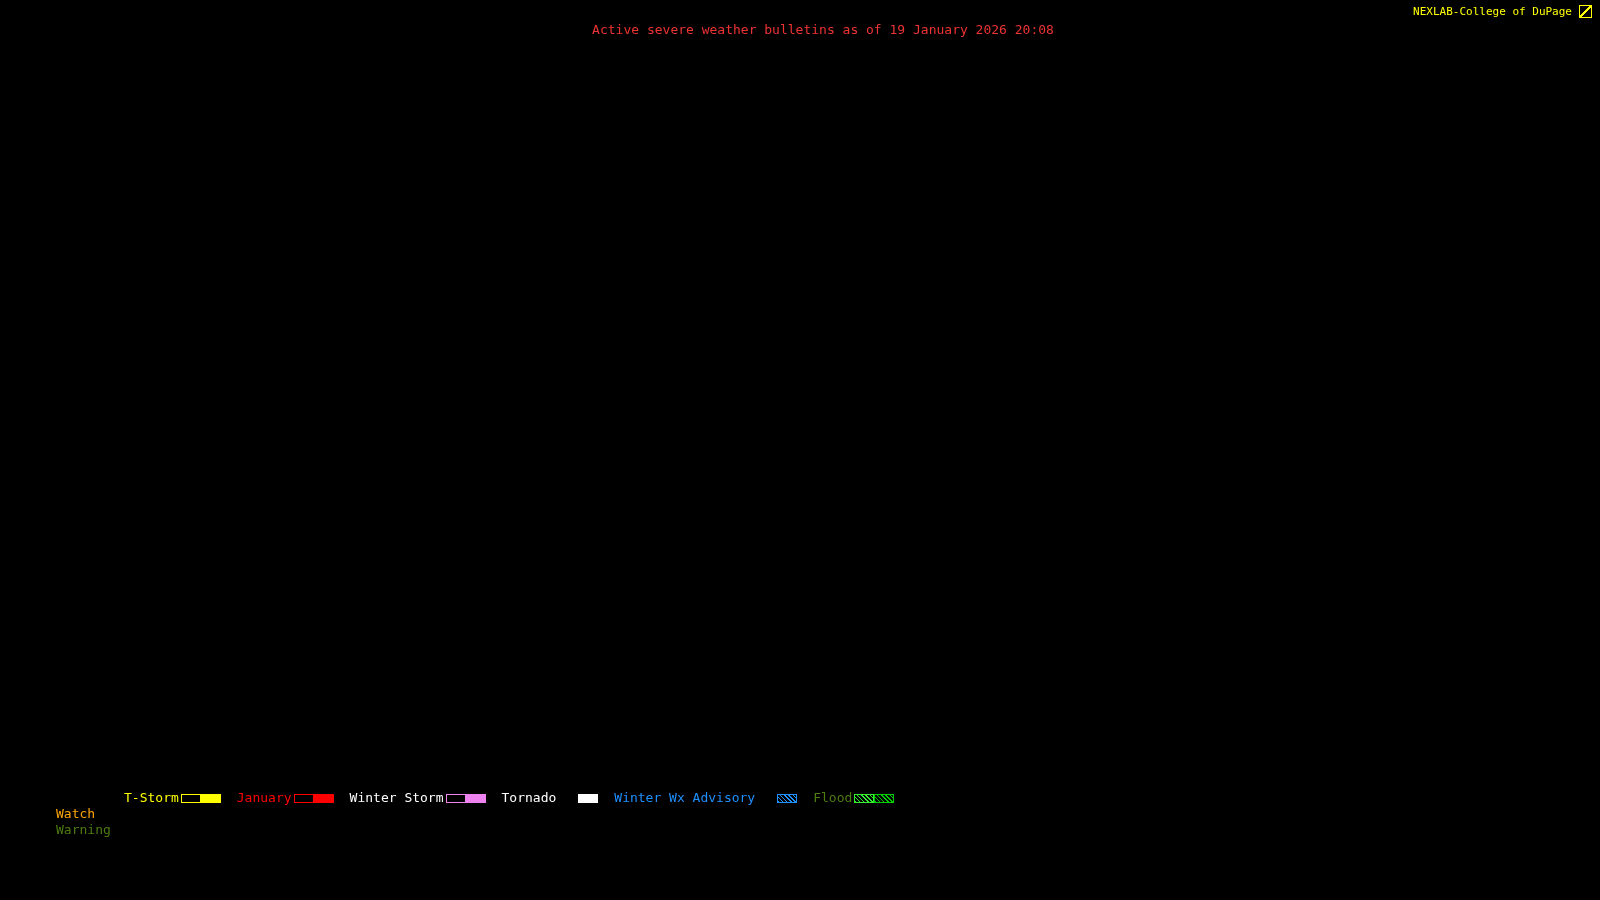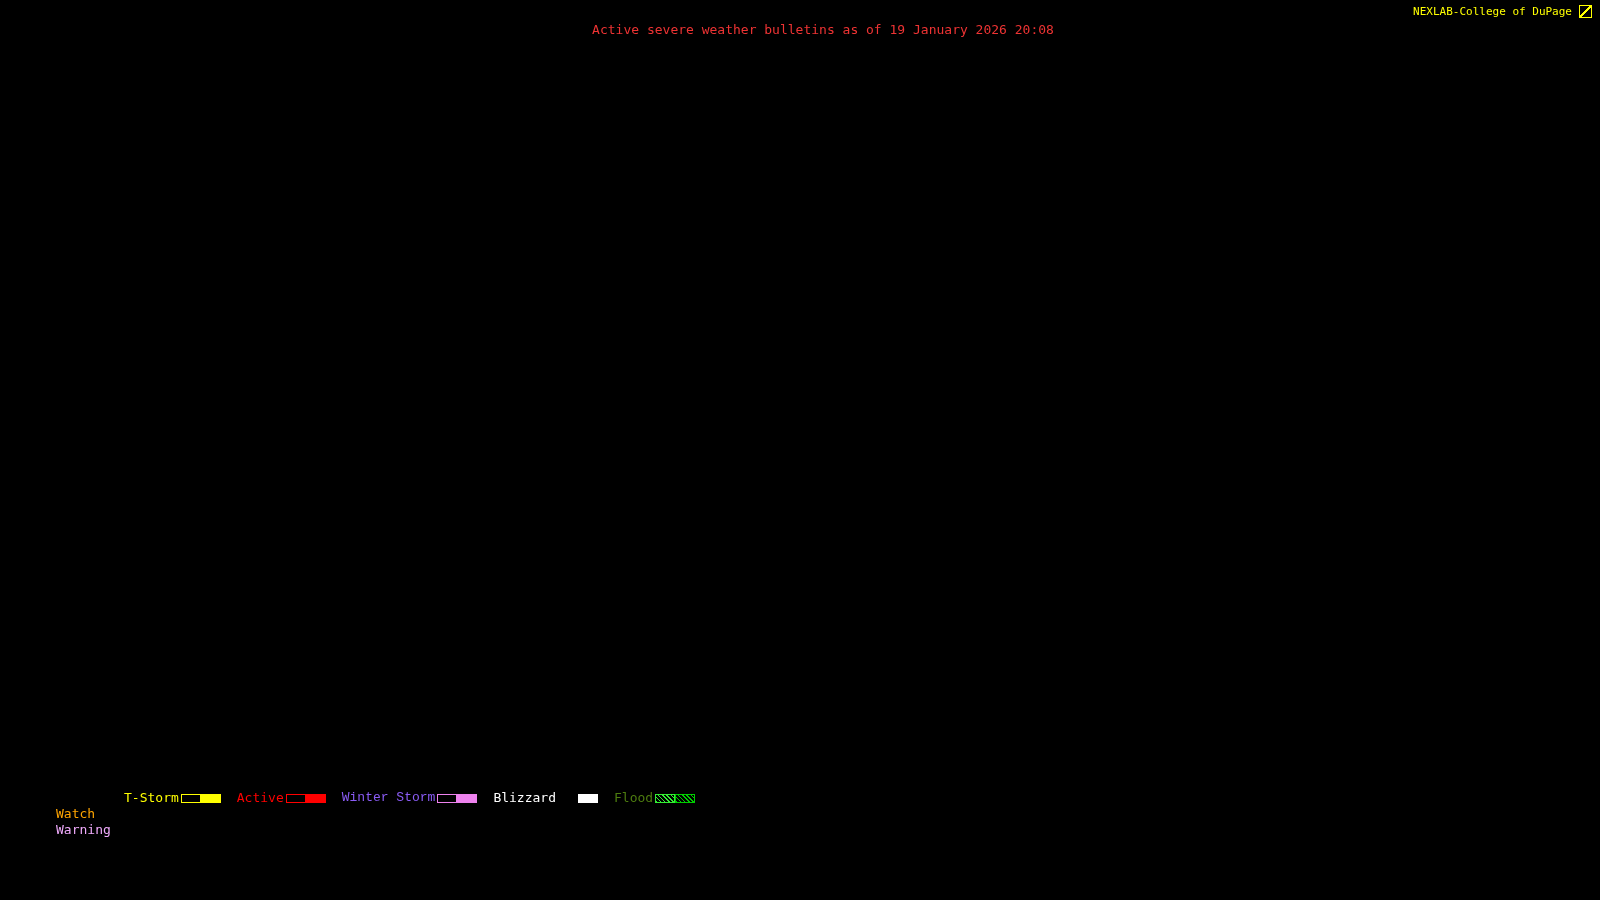--- a/index.html
+++ b/index.html
@@ -107,57 +107,66 @@
 <div class="page-title" style="color: rgb(238, 51, 51);">Active severe weather bulletins as of 19 January 2026 20:08</div>
 
 <div class="brand" style="color: rgb(255, 255, 0);">NEXLAB-College of DuPage</div>
 
 <span class="brand-icon"></span>
 
 <div class="legend">
   <div class="legend-rowlabels">
     <div class="spacer"></div>
     <div class="row" id="watch-label" style="color: rgb(255, 165, 0);">Watch</div>
-    <div class="row" id="warning-label" style="color: #f0abfc;">Warning</div>
+    <div class="row" id="warning-label" style="color: #4d7c0f;">Warning</div>
   </div>
   <div id="legend-cols" style="display:flex;">
       <div class="legend-col">
         <div class="legend-hdr" style="color: rgb(255, 255, 0);">T-Storm</div>
         <div class="legend-cell">
           <span class="swatch swatch-outline" style="border-color: rgb(255, 255, 0);"></span>
         </div>
         <div class="legend-cell">
           <span class="swatch swatch-fill" style="background: rgb(255, 255, 0);"></span>
         </div>
       </div>
       <div class="legend-col">
-        <div class="legend-hdr" style="color: rgb(255, 0, 0);">Active</div>
+        <div class="legend-hdr" style="color: rgb(255, 0, 0);">January</div>
         <div class="legend-cell">
           <span class="swatch swatch-outline" style="border-color: rgb(255, 0, 0);"></span>
         </div>
         <div class="legend-cell">
           <span class="swatch swatch-fill" style="background: rgb(255, 0, 0);"></span>
         </div>
       </div>
       <div class="legend-col">
-        <div class="legend-hdr" style="color: #8b5cf6; font-family: Liberation Mono, monospace;">Winter Storm</div>
+        <div class="legend-hdr" style="color: #ffffff;">Winter Storm</div>
         <div class="legend-cell">
           <span class="swatch swatch-outline" style="border-color: rgb(238, 130, 238);"></span>
         </div>
         <div class="legend-cell">
           <span class="swatch swatch-fill" style="background: rgb(238, 130, 238);"></span>
         </div>
       </div>
       <div class="legend-col">
-        <div class="legend-hdr" style="color: rgb(255, 255, 255);">Blizzard</div>
+        <div class="legend-hdr" style="color: rgb(255, 255, 255);">Tornado</div>
         <div class="legend-cell">
           <span class="swatch swatch-none"></span>
         </div>
         <div class="legend-cell">
           <span class="swatch swatch-fill" style="background: rgb(255, 255, 255);"></span>
+        </div>
+      </div>
+      <div class="legend-col">
+        <div class="legend-hdr" style="color: rgb(30, 144, 255);">Winter Wx Advisory</div>
+        <div class="legend-cell">
+          <span class="swatch swatch-none"></span>
+        </div>
+        <div class="legend-cell">
+          <span class="swatch swatch-hatch" style="border-color: rgb(30, 144, 255); background-image: repeating-linear-gradient(45deg, rgb(30, 144, 255) 0px, rgb(30, 144, 255) 1px, transparent 1px, transparent 3px);"></span>
         </div>
       </div>
       <div class="legend-col">
         <div class="legend-hdr" style="color: #4d7c0f;">Flood</div>
         <div class="legend-cell">
           <span class="swatch swatch-hatch" style="border-color: rgb(51, 238, 51); background-image: repeating-linear-gradient(45deg, rgb(51, 238, 51) 0px, rgb(51, 238, 51) 1px, transparent 1px, transparent 3px);"></span>
         </div>
         <div class="legend-cell">
           <span class="swatch swatch-hatch" style="border-color: rgb(0, 204, 0); background-image: repeating-linear-gradient(45deg, rgb(0, 204, 0) 0px, rgb(0, 204, 0) 1px, transparent 1px, transparent 3px);"></span>
         </div>

